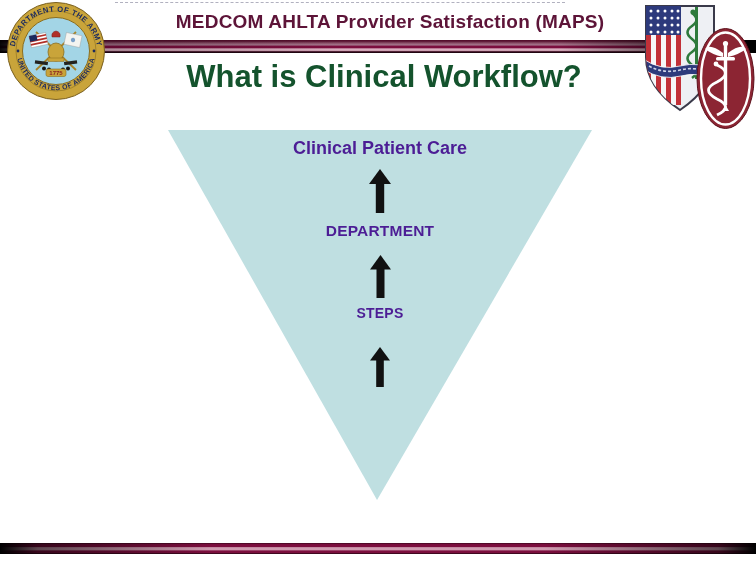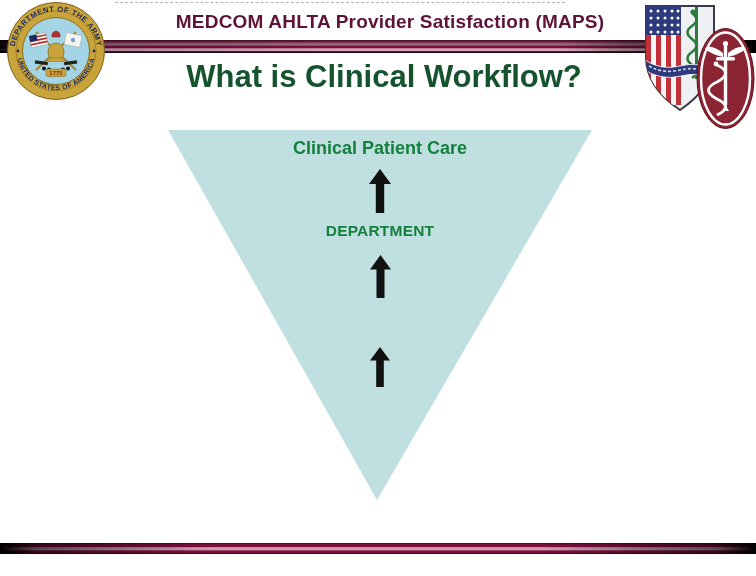--- a/index.html
+++ b/index.html
@@ -38,21 +38,21 @@
   .army-seal{position:absolute;left:7px;top:0px;z-index:2;}
   .amedd-shield{position:absolute;left:643px;top:3px;z-index:2;}
   .medcom-oval{position:absolute;left:696px;top:27px;z-index:3;}
   
   .funnel{position:absolute;left:168px;top:130px;width:424px;height:370px;z-index:1;}
   .funnel-shape{
     position:absolute;left:0;top:0;width:424px;height:370px;
     background:#bfdfe1;
     clip-path:polygon(0 0, 100% 0, 49.3% 100%);
   }
-  .funnel-item{position:absolute;left:0;width:424px;text-align:center;color:#15803d;font-weight:bold;}
+  .funnel-item{position:absolute;left:0;width:424px;text-align:center;color:#4c1d95;font-weight:bold;}
   .lvl-0{top:8px;font-size:18px;}
   .lvl-1{top:92px;font-size:15.5px;letter-spacing:0.2px;}
   .lvl-2{top:175px;font-size:14px;letter-spacing:0.2px;}
   .lvl-3{top:270px;font-size:13px;letter-spacing:0.6px;}
   .arrow{position:absolute;left:0;width:424px;text-align:center;}
   .arr-0{top:39px;}
   .arr-1{top:125px;}
   .arr-2{top:217px;}
   .arrow svg{display:inline-block;}
 </style>
@@ -206,20 +206,21 @@
 
     <div class="funnel-item lvl-1">DEPARTMENT</div>
 
     <div class="arrow arr-1">
       <svg width="21" height="43" viewBox="0 0 21 43">
         <polygon points="10.5,0 21,14.5 0,14.5" fill="#111"></polygon>
         <rect x="6.5" y="13.5" width="8" height="29.5" fill="#111"></rect>
       </svg>
     </div>
 
+    <div class="funnel-item lvl-2">STEPS</div>
 
     <div class="arrow arr-2">
       <svg width="20" height="40" viewBox="0 0 20 40">
         <polygon points="10,0 20,13.5 0,13.5" fill="#111"></polygon>
         <rect x="6.2" y="12.5" width="7.6" height="27.5" fill="#111"></rect>
       </svg>
     </div>
 
   </div>
 

